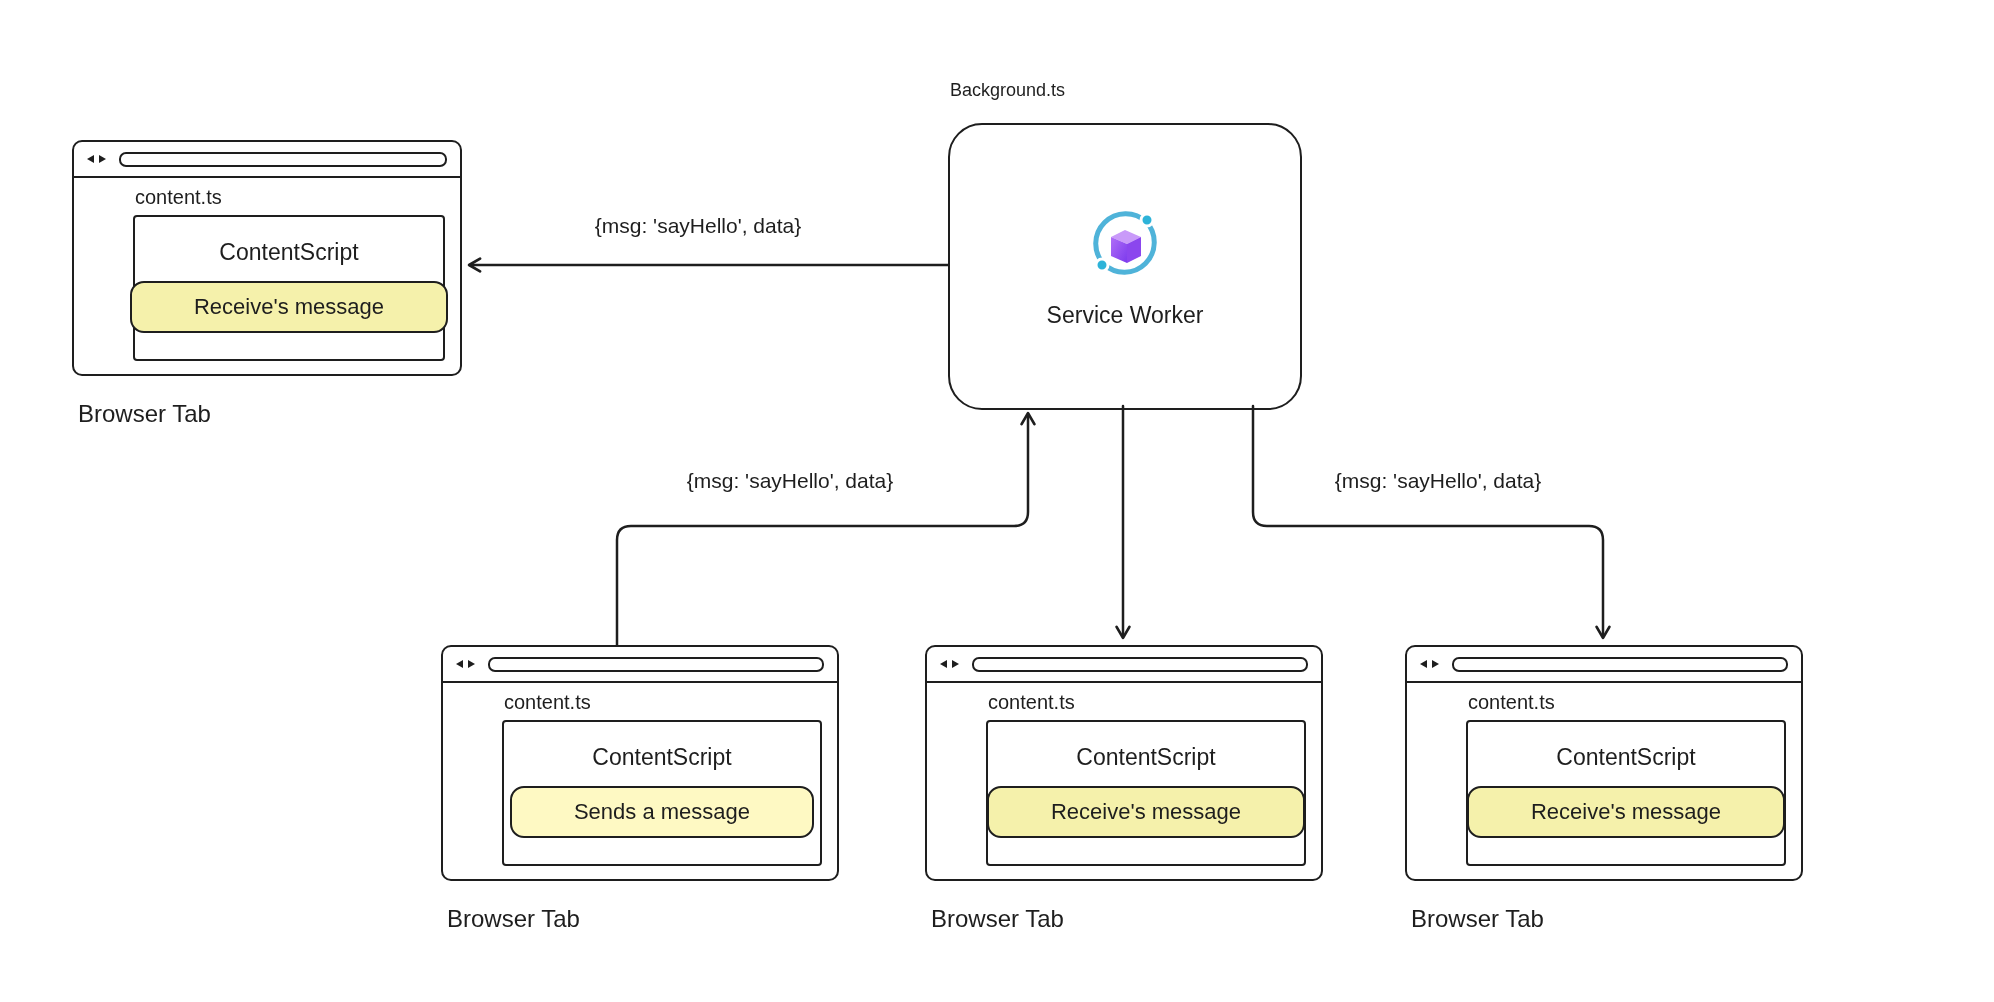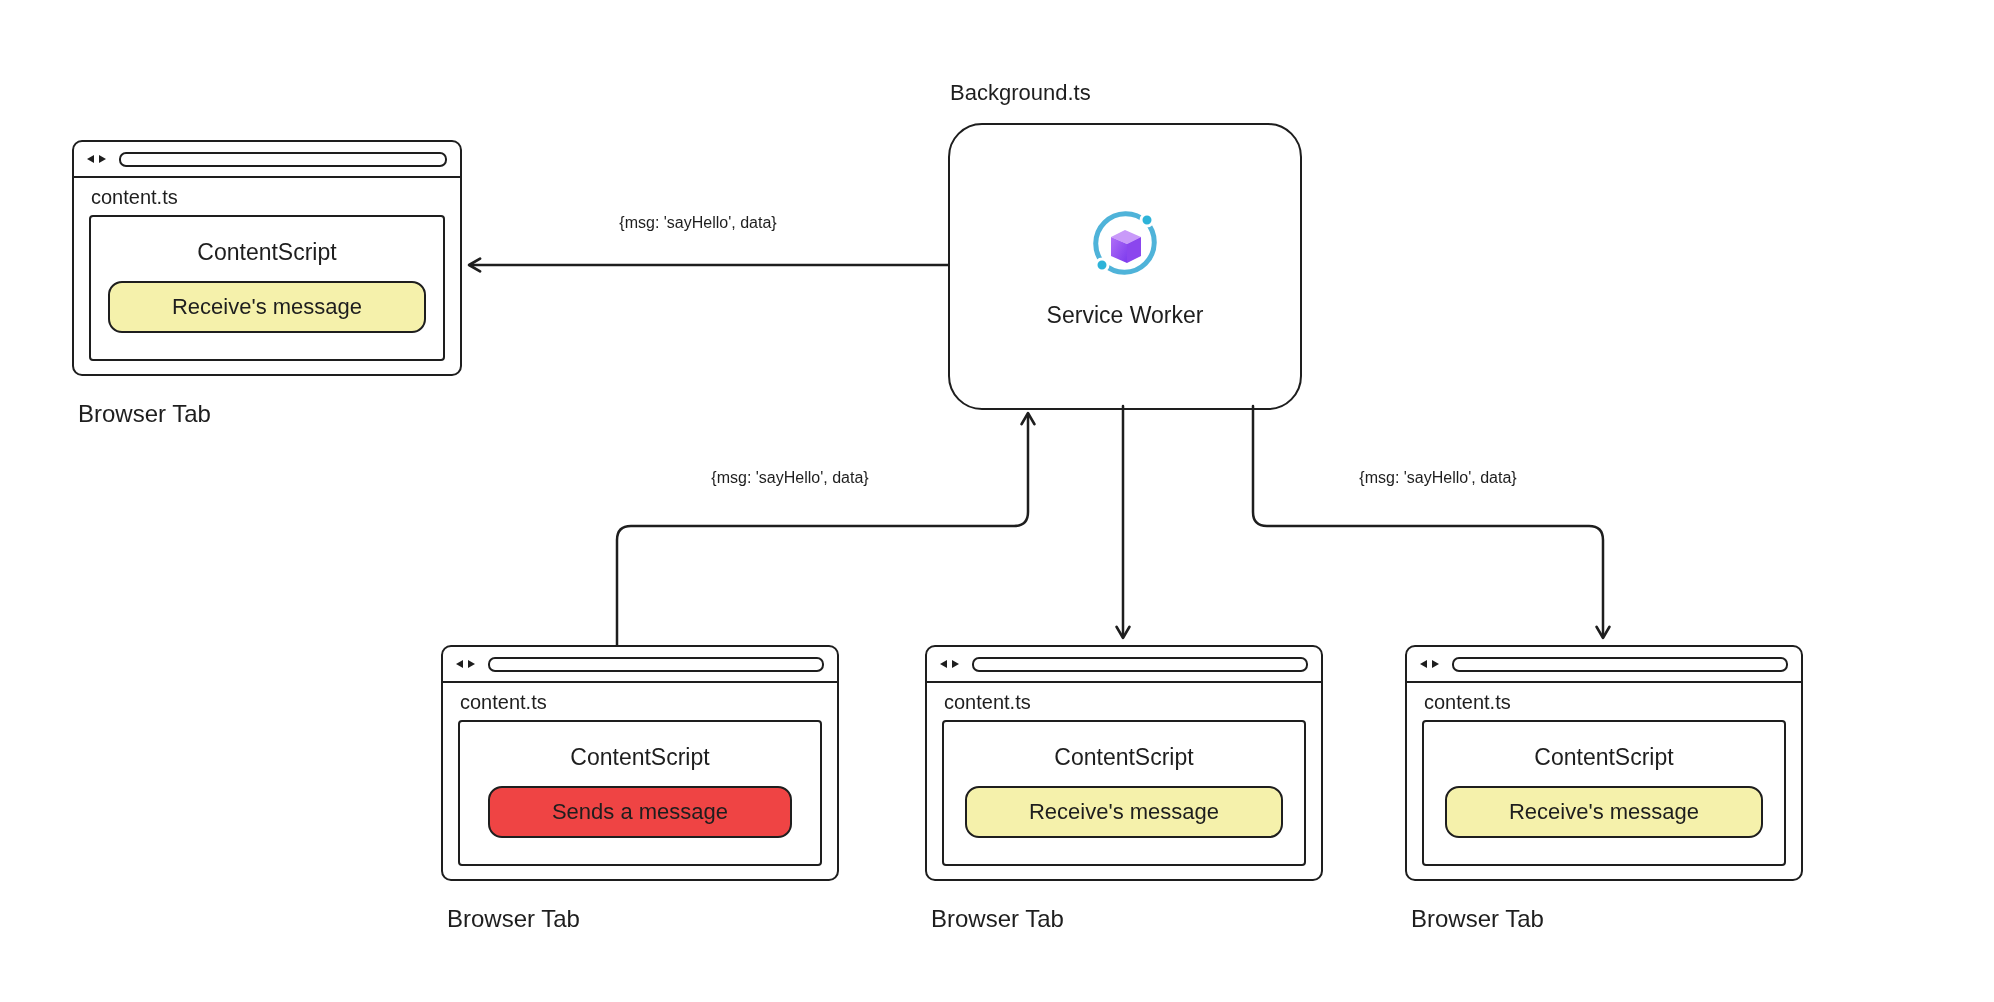--- a/index.html
+++ b/index.html
@@ -21,54 +21,54 @@
   }
   .chrome-bar{
     height:34px;
     border-bottom:2.5px solid #1e1e1e;
     display:flex;align-items:center;
     padding:0 13px;gap:5px;
   }
   .nav-tri-left{width:0;height:0;border-top:4px solid transparent;border-bottom:4px solid transparent;border-right:7px solid #1e1e1e;}
   .nav-tri-right{width:0;height:0;border-top:4px solid transparent;border-bottom:4px solid transparent;border-left:7px solid #1e1e1e;}
   .address-pill{flex:1;height:11px;border:2px solid #1e1e1e;border-radius:7px;margin-left:8px;}
-  .tab-body{padding:0 0 13px 0;}
+  .tab-body{padding:0 0 13px 0;margin-left:44px;}
   .file-label{font-size:20px;margin:8px 0 6px 17px;}
   .content-script-box{
     border:2.5px solid #1e1e1e;
     border-radius:4px;
     margin:0 15px;
     height:142px;
     display:flex;flex-direction:column;align-items:center;
     background:#fff;
   }
   .cs-title{font-size:23px;margin-top:22px;}
   .badge{
     margin-top:15px;
     border:2.5px solid #1e1e1e;
     border-radius:14px;
     padding:11px 62px;
     font-size:22px;
     white-space:nowrap;
   }
   .badge.yellow{background:#f5f1ab;}
-  .badge.green{background:#ef4444;}
+  .badge.green{background:#fef9c3;}
   .caption{font-size:24px;margin:24px 0 0 6px;}
   
   .sw-box{
     position:absolute;left:948px;top:123px;width:350px;height:283px;
     border:2.5px solid #1e1e1e;border-radius:34px;background:#fff;
     display:flex;flex-direction:column;align-items:center;justify-content:center;gap:20px;
   }
   .sw-label{font-size:23px;}
-  .bg-title{position:absolute;left:950px;top:80px;font-size:22px;}
+  .bg-title{position:absolute;left:950px;top:80px;font-size:18px;}
   
   #arrow-layer{position:absolute;left:0;top:0;width:1994px;height:1002px;pointer-events:none;}
   .arrow-label{
-    position:absolute;width:300px;text-align:center;font-size:16px;white-space:nowrap;
+    position:absolute;width:300px;text-align:center;font-size:21px;white-space:nowrap;
   }
   .al-left{left:548px;top:214px;}
   .al-bleft{left:640px;top:469px;}
   .al-bright{left:1288px;top:469px;}
 </style>
 </head>
 <body>
 
 <div id="canvas">
 

